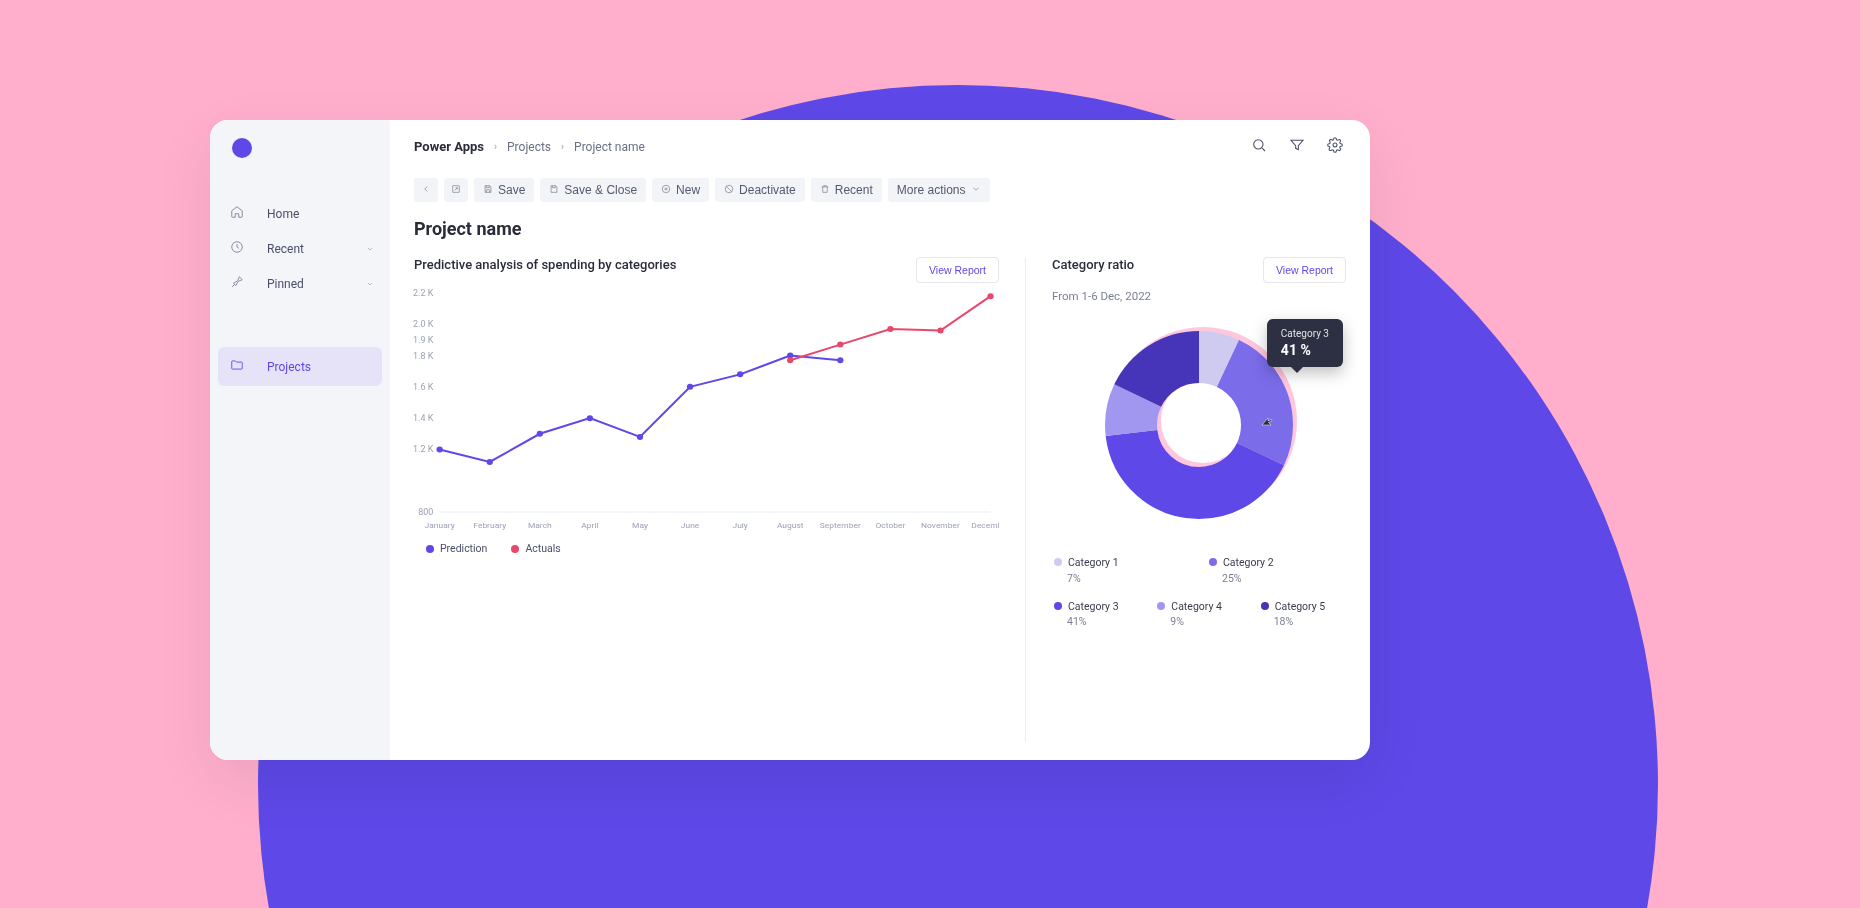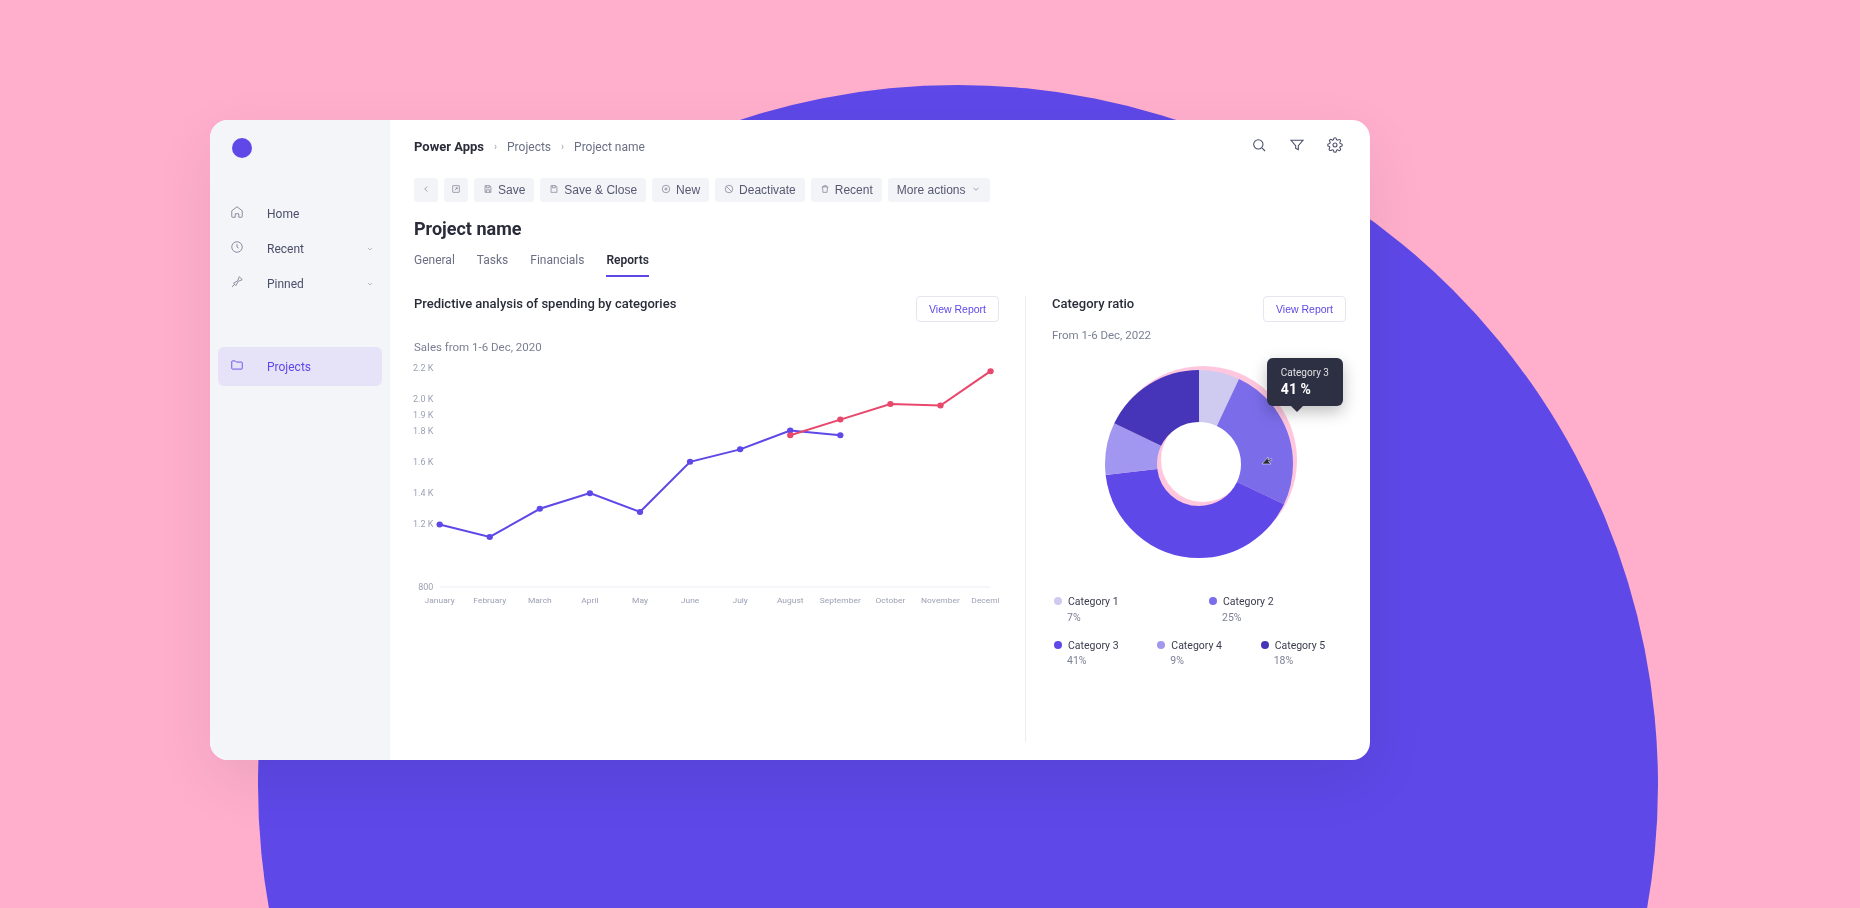--- a/index.html
+++ b/index.html
@@ -313,35 +313,28 @@
       <button>
         <span>More actions</span>
         <span><svg viewBox="0 0 24 24">
               <path d="M6 9l6 6 6-6"></path>
             </svg></span>
       </button>
     </div>
 
     <h1 class="page-title">Project name</h1>
 
-    <div class="tabs">
-      <div class="tab">General</div>
-      <div class="tab">Tasks</div>
-      <div class="tab">Financials</div>
-      <div class="tab active">Reports</div>
-    </div>
 
     <div class="content">
 
       <div class="panel-left">
         <div class="panel-head">
           <h3>Predictive analysis of spending by categories</h3>
           <button class="view-report">View Report</button>
         </div>
-        <div class="sales-sub">Sales from 1-6 Dec, 2020</div>
 
         <div class="line-box">
           <svg id="line-chart-svg" viewBox="0 0 560 245" preserveAspectRatio="none">
               <text x="24" y="9" text-anchor="end" class="ylabel">2.2 K</text>
               <text x="24" y="40.285714285714306" text-anchor="end" class="ylabel">2.0 K</text>
               <text x="24" y="55.928571428571445" text-anchor="end" class="ylabel">1.9 K</text>
               <text x="24" y="71.57142857142856" text-anchor="end" class="ylabel">1.8 K</text>
               <text x="24" y="102.85714285714286" text-anchor="end" class="ylabel">1.6 K</text>
               <text x="24" y="134.14285714285717" text-anchor="end" class="ylabel">1.4 K</text>
               <text x="24" y="165.42857142857144" text-anchor="end" class="ylabel">1.2 K</text>
@@ -371,20 +364,30 @@
               <circle cx="409.6363636363636" cy="73.2642857142857" r="3" class="pred-dot"></circle>
               <path d="M362.1818181818182 73.2642857142857 L409.6363636363636 57.621428571428595 L457.0909090909091 41.97857142857143 L504.5454545454545 43.542857142857144 L552 9.128571428571405" class="act-line"></path>
               <circle cx="362.1818181818182" cy="73.2642857142857" r="3" class="act-dot"></circle>
               <circle cx="409.6363636363636" cy="57.621428571428595" r="3" class="act-dot"></circle>
               <circle cx="457.0909090909091" cy="41.97857142857143" r="3" class="act-dot"></circle>
               <circle cx="504.5454545454545" cy="43.542857142857144" r="3" class="act-dot"></circle>
               <circle cx="552" cy="9.128571428571405" r="3" class="act-dot"></circle>
             </svg>
         </div>
 
+        <div class="chart-legend">
+          <div class="leg-item">
+            <span class="leg-dot" style="background:#5E48E8"></span>
+            <span>Prediction</span>
+          </div>
+          <div class="leg-item">
+            <span class="leg-dot" style="background:#E8486C"></span>
+            <span>Actuals</span>
+          </div>
+        </div>
       </div>
 
       <div class="panel-right">
         <div class="panel-head">
           <h3>Category ratio</h3>
           <button class="view-report">View Report</button>
         </div>
         <div class="subdate">From 1-6 Dec, 2022</div>
 
         <div class="donut-wrap">

